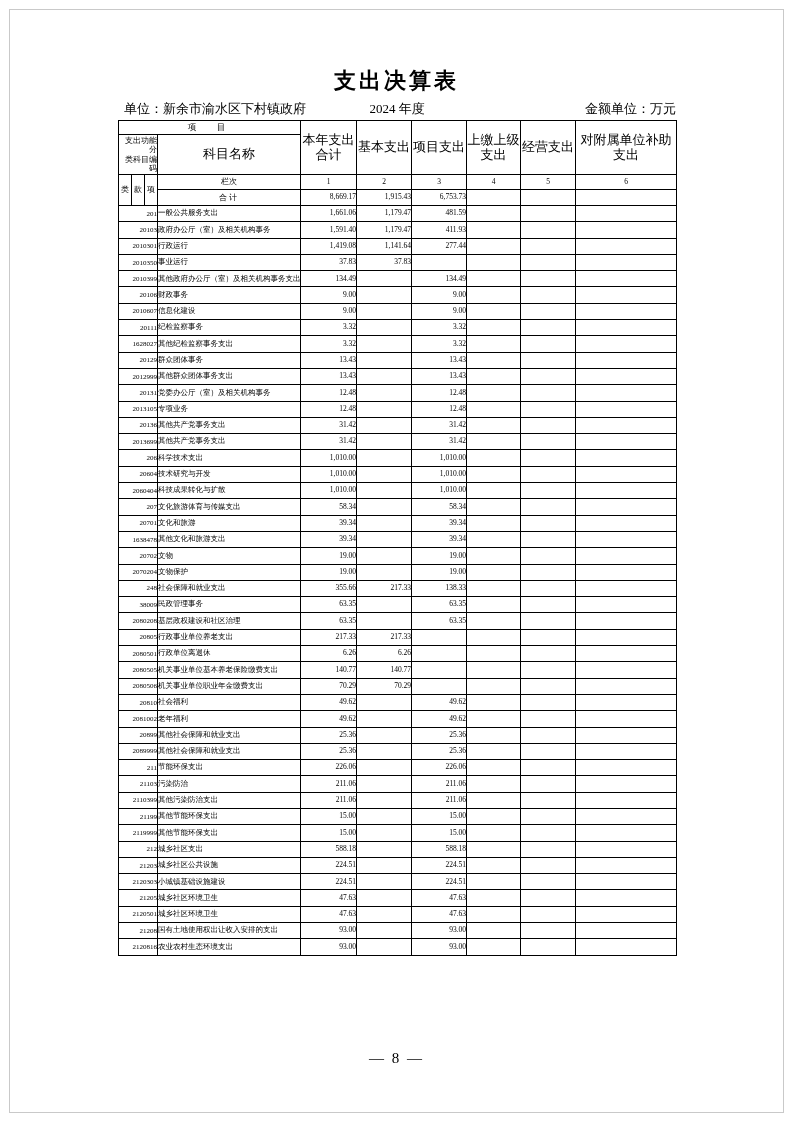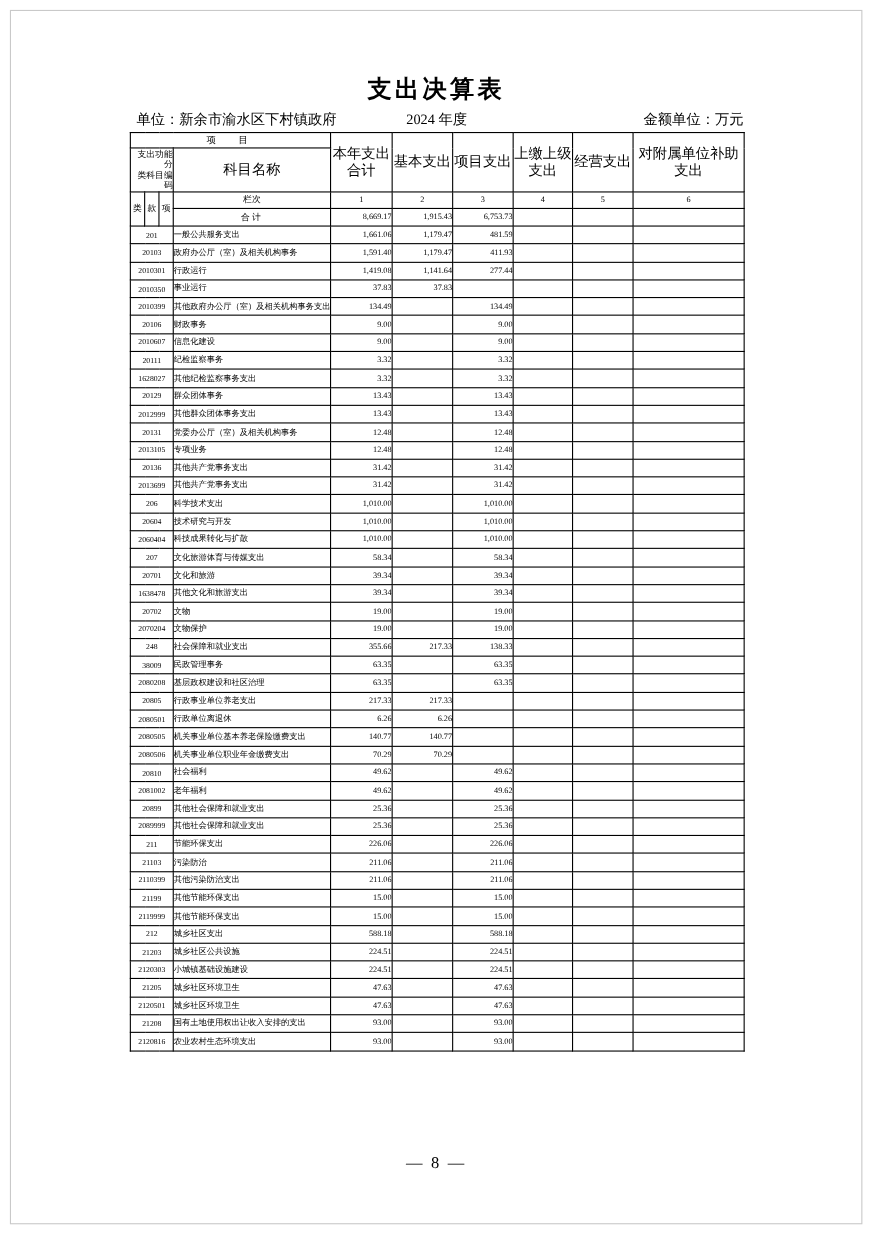--- a/index.html
+++ b/index.html
@@ -33,21 +33,21 @@
     border:1px solid #000;overflow:hidden;line-height:1.15;
     padding:0;vertical-align:middle;
   }
   .hdr{font-size:13px;text-align:center;}
   .hdr-proj{font-size:8.5px;text-align:center;letter-spacing:6px;}
   .hdr-code{font-size:8px;text-align:right;line-height:1.5;font-family:Liberation Serif, serif;}
   .cell-sub{font-size:8px;text-align:center;}
   .lanci{font-size:8px;text-align:center;}
   .lancinum{font-size:7.5px;text-align:center;}
   .total-label{font-size:8px;text-align:center;letter-spacing:2px;}
-  td.code{font-size:7px;text-align:center;padding-left:3px;white-space:nowrap;}
+  td.code{font-size:7px;text-align:right;padding-left:3px;white-space:nowrap;}
   td.name{font-size:7.5px;text-align:left;padding-left:6px;white-space:nowrap;}
   td.num{font-size:7.5px;text-align:right;padding-right:9px;white-space:nowrap;}
   tr.r-proj{height:14px;}
   tr.r-code{height:40px;}
   tr.r-lanci{height:15px;}
   tr.r-total{height:16px;}
   tbody tr{height:16.3px;}
   .footer-page{
     position:absolute;left:0;top:1050px;width:100%;
     text-align:center;font-size:15px;letter-spacing:2px;

